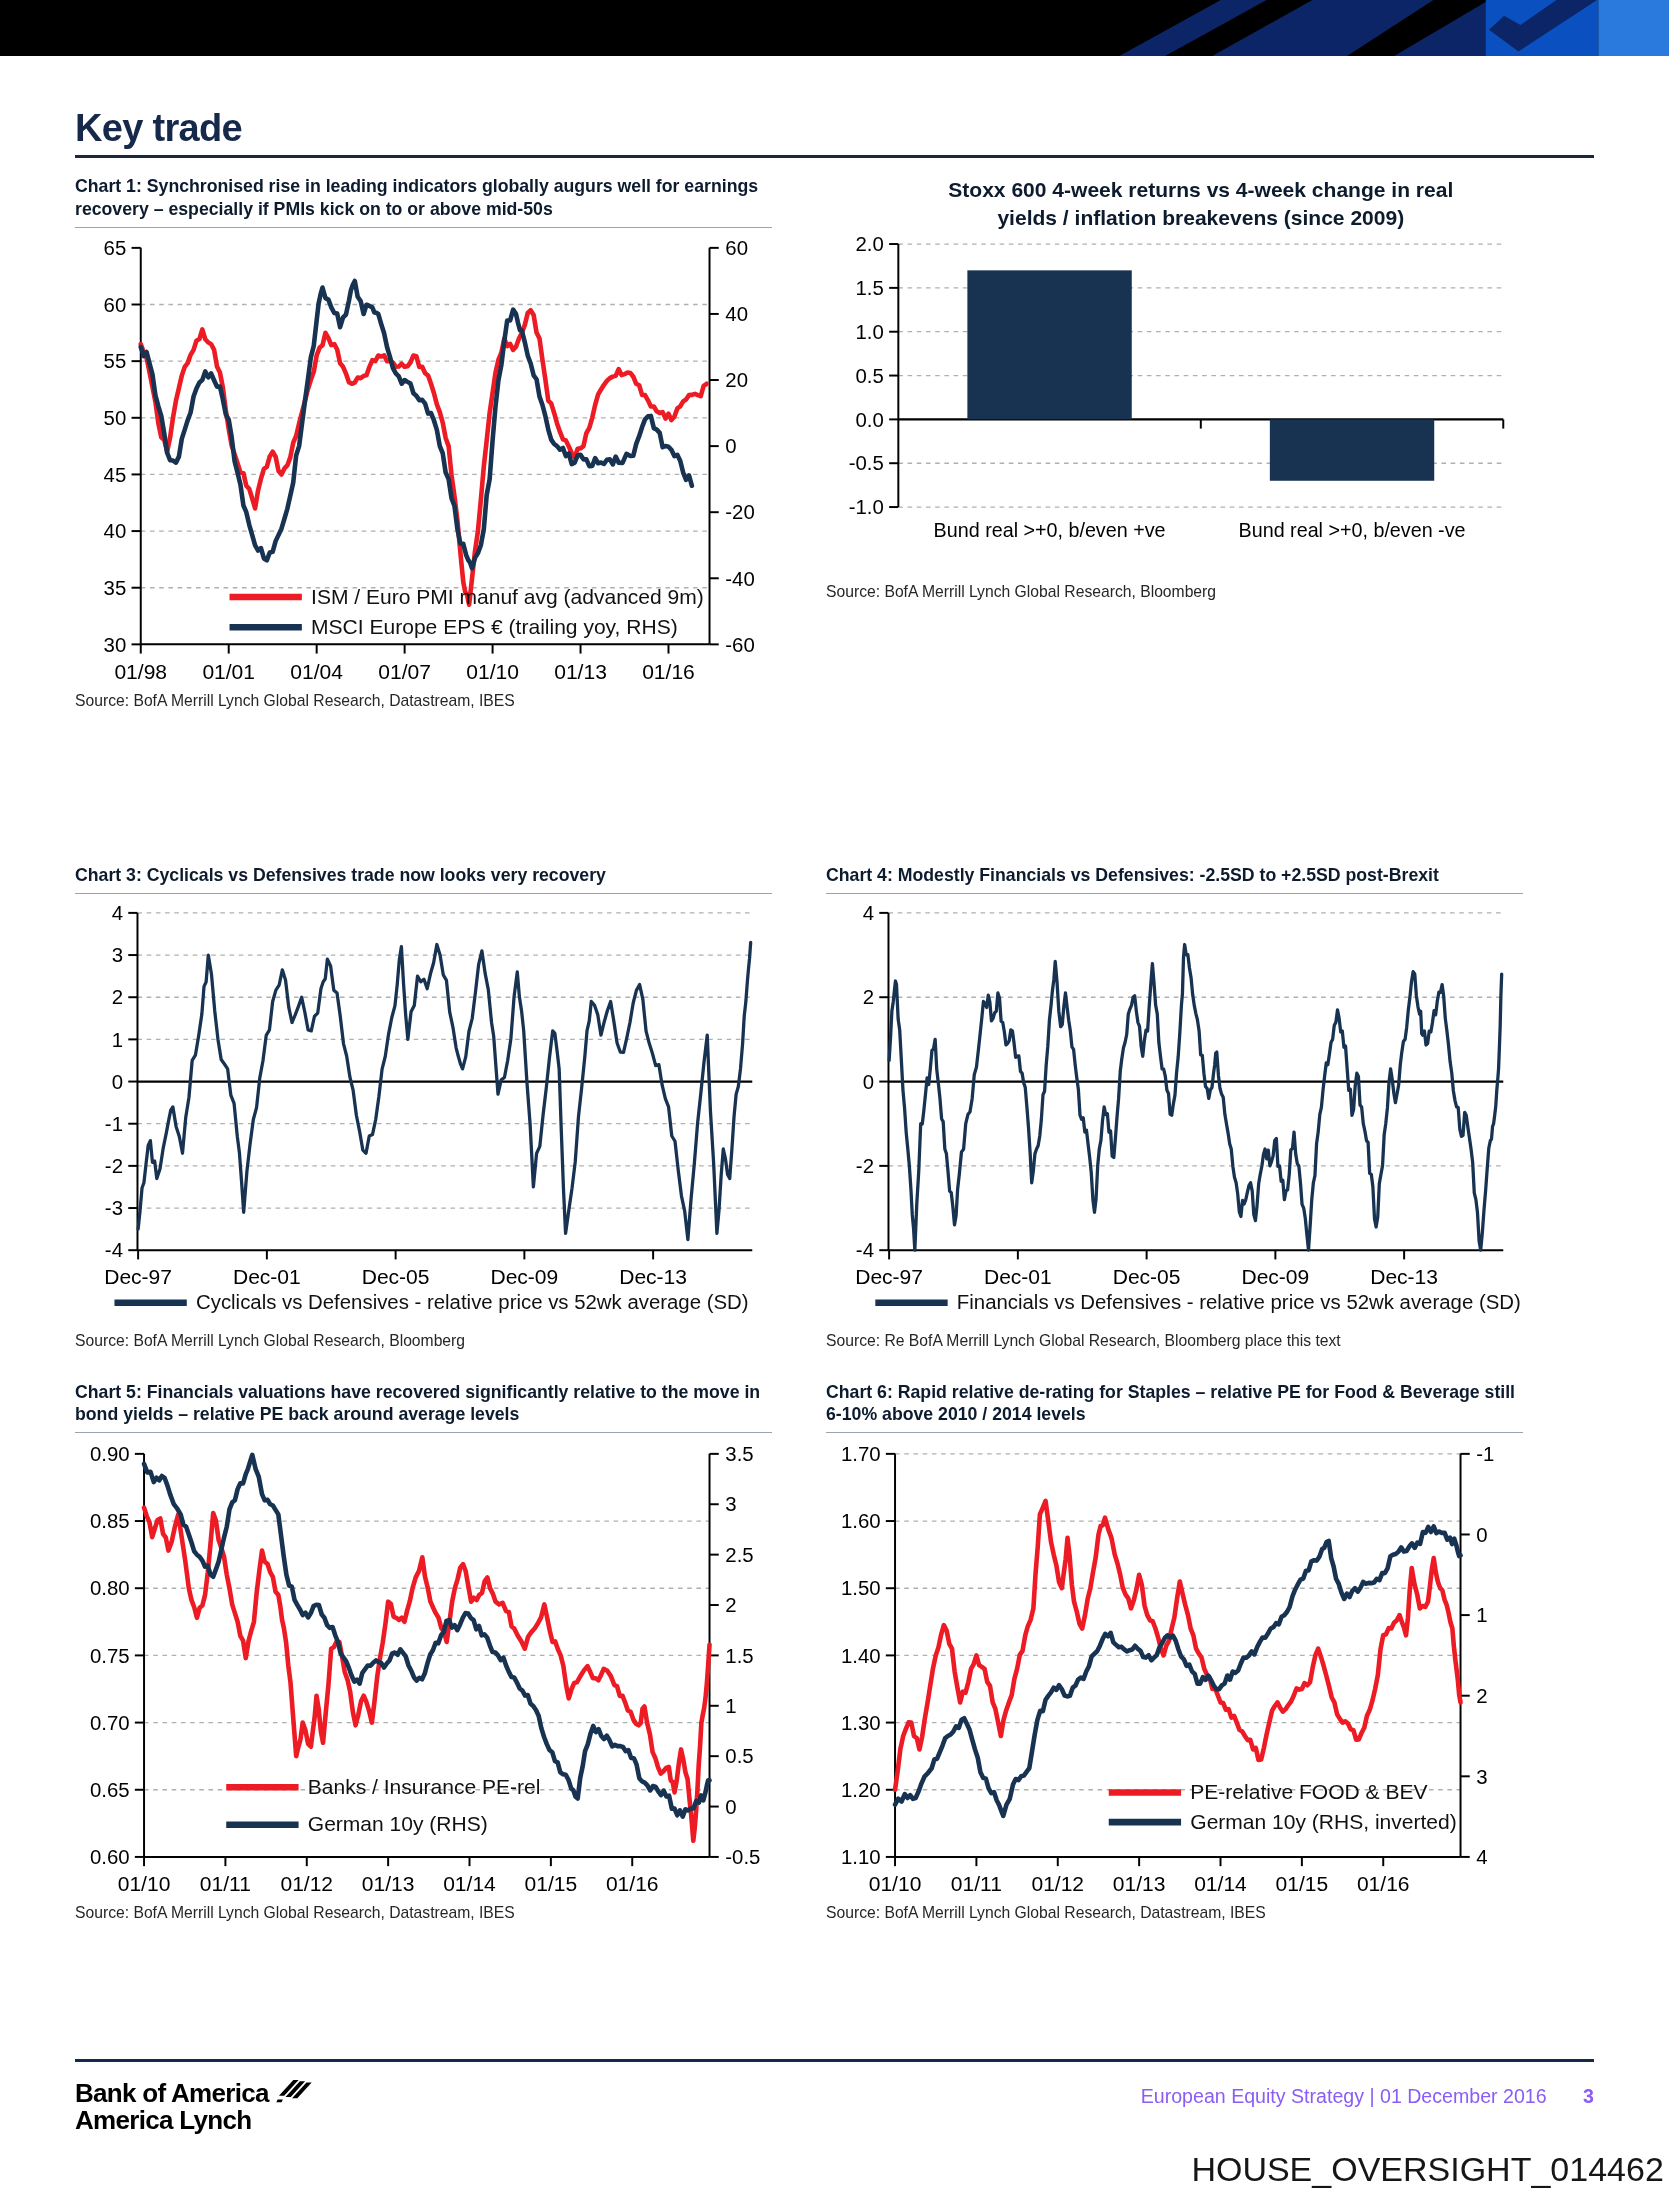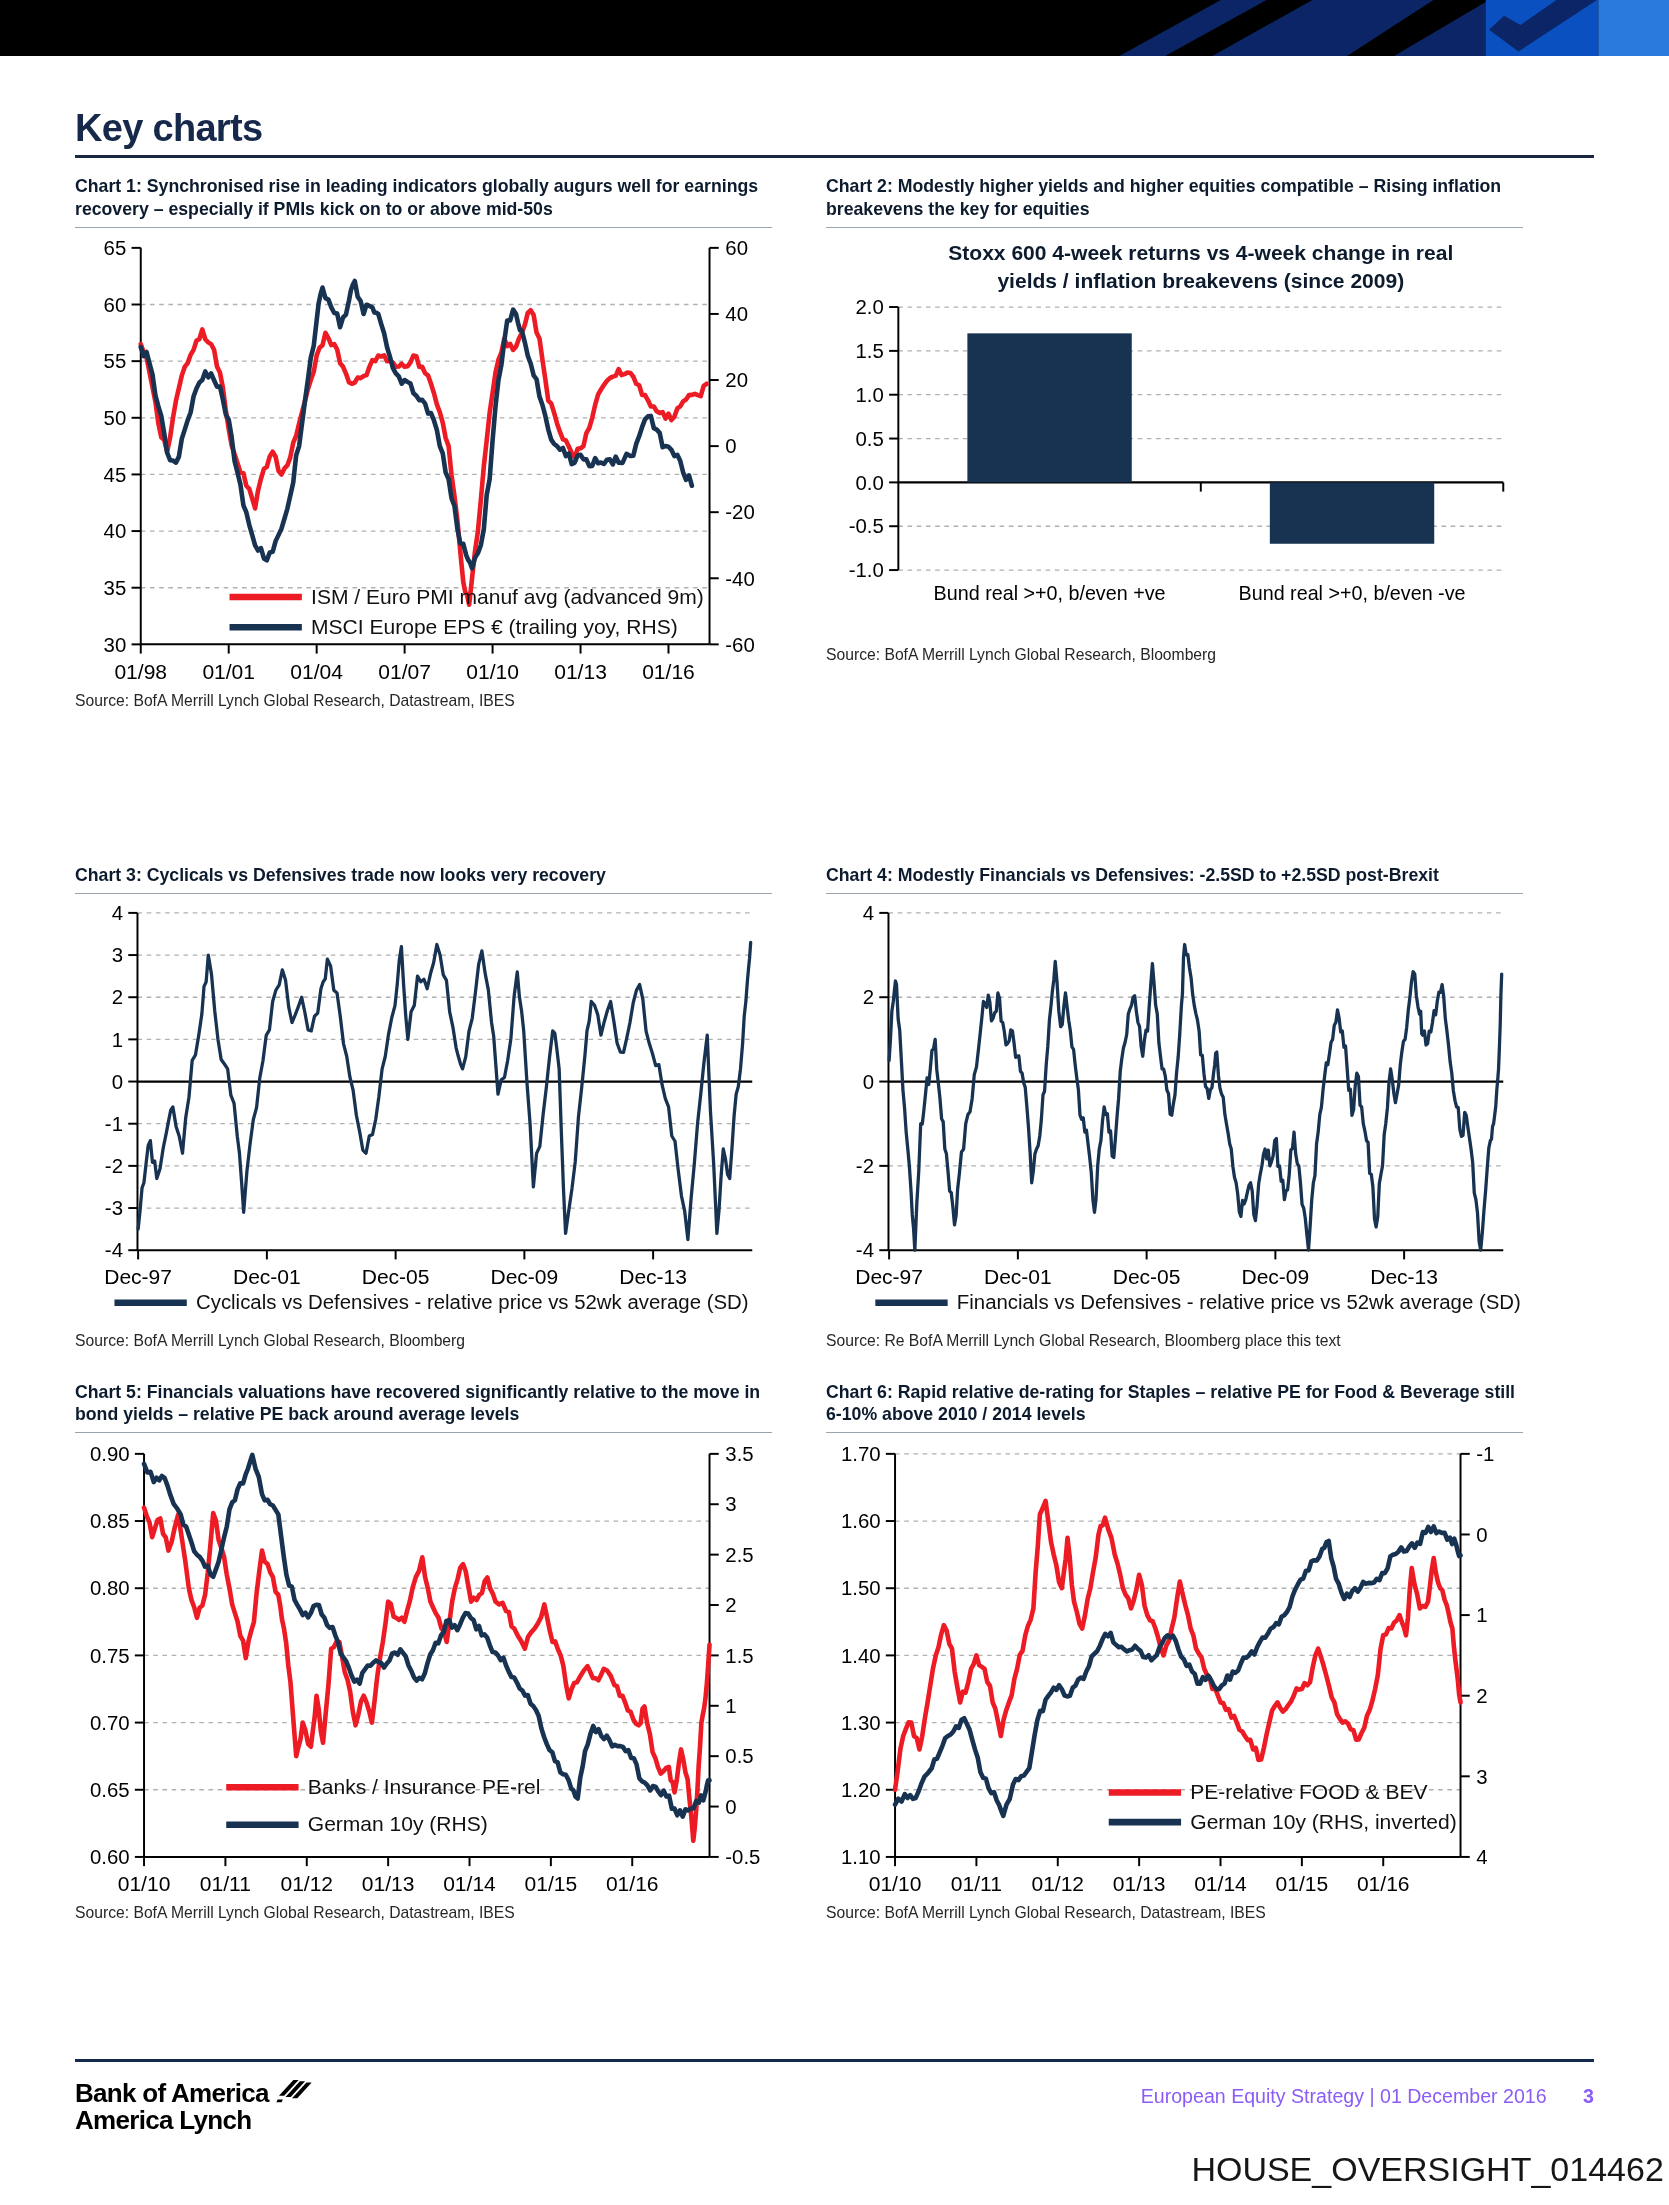--- a/index.html
+++ b/index.html
@@ -46,21 +46,21 @@
       <polygon points="80,85 235,0 660,0 660,85" fill="#0b2566"></polygon>
       <polygon points="150,85 305,0 375,0 222,85" fill="#000000"></polygon>
       <polygon points="560,0 645,0 500,85 428,85" fill="#000000"></polygon>
       <rect x="640" y="0" width="172" height="85" fill="#0a50c0"></rect>
       <polygon points="645,45 690,78 810,0 748,0 693,38 668,24" fill="#0b2566"></polygon>
       <rect x="812" y="0" width="108" height="85" fill="#2a7ade"></rect>
     </svg>
   </header>
 
   <main>
-    <h1 class="page-title">Key charts</h1>
+    <h1 class="page-title">Key trade</h1>
     <div class="title-rule"></div>
 
     <div class="grid">
 
       <figure class="cell-r1">
         <h2 class="chart-heading">Chart 1: Synchronised rise in leading indicators globally augurs well for earnings recovery – especially if PMIs kick on to or above mid-50s</h2>
         <svg class="chart-svg" viewBox="0 0 1060 690">
             <line x1="100" y1="531.8571428571428" x2="965" y2="531.8571428571428" stroke="#b0b0b0" stroke-width="2" stroke-dasharray="7 7"></line>
             <line x1="100" y1="445.7142857142857" x2="965" y2="445.7142857142857" stroke="#b0b0b0" stroke-width="2" stroke-dasharray="7 7"></line>
             <line x1="100" y1="359.57142857142856" x2="965" y2="359.57142857142856" stroke="#b0b0b0" stroke-width="2" stroke-dasharray="7 7"></line>
@@ -118,21 +118,20 @@
             <path d="M100.0 165.8L104.5 179.5L108.9 173.4L113.4 190.9L117.8 207.5L122.3 239.3L126.8 256.2L131.2 270.5L135.7 297.0L140.1 326.6L144.6 337.9L149.0 338.5L153.5 341.6L158.0 332.5L162.4 305.5L166.9 291.4L171.3 277.4L175.8 265.4L180.3 241.1L184.7 228.8L189.2 219.8L193.6 216.0L198.1 202.9L202.6 211.9L207.0 205.9L211.5 216.3L215.9 226.1L220.4 226.0L224.8 245.4L229.3 268.3L233.8 276.3L238.2 302.6L242.7 339.6L247.1 356.7L251.6 375.1L256.1 406.5L260.5 417.0L265.0 436.2L269.4 451.4L273.9 467.3L278.4 475.3L282.8 471.6L287.3 487.4L291.7 490.2L296.2 478.3L300.6 477.3L305.1 461.0L309.6 451.5L314.0 442.1L318.5 427.0L322.9 411.9L327.4 391.9L331.9 372.0L336.3 330.7L340.8 316.5L345.2 282.7L349.7 248.1L354.1 216.0L358.6 182.0L363.1 163.8L367.5 125.5L370.5 99.5L373.5 85.4L376.4 75.3L380.9 91.4L385.4 93.7L389.8 105.5L394.3 114.0L398.7 114.8L403.2 135.6L407.7 120.8L412.1 116.4L416.6 95.4L419.5 80.0L422.5 71.2L425.5 65.3L429.9 89.3L434.4 95.9L438.9 115.5L443.3 101.5L447.8 103.4L452.2 105.5L455.2 113.1L458.2 113.6L461.2 115.5L465.6 130.6L470.1 144.9L474.5 165.8L479.0 180.7L483.5 197.9L487.9 205.9L492.4 210.5L496.8 221.6L501.3 216.0L505.7 218.8L510.2 221.4L514.7 236.1L519.1 239.9L523.6 246.5L528.0 246.2L532.5 251.8L537.0 267.0L541.4 266.3L545.9 277.5L550.3 291.8L554.8 316.5L559.3 327.7L563.7 356.7L568.2 366.8L572.6 395.8L577.1 407.6L581.5 442.1L586.0 464.4L590.5 465.1L594.9 482.3L597.9 489.5L600.9 493.9L603.8 502.4L608.3 486.5L612.8 479.2L617.2 467.3L621.7 443.0L626.1 390.9L630.6 366.8L635.1 307.4L639.5 256.3L644.0 216.0L648.4 193.3L652.9 156.6L657.3 125.5L661.8 125.3L666.3 108.9L670.7 115.5L673.7 129.0L676.7 140.1L679.6 140.6L684.1 158.7L688.6 179.0L693.0 190.9L697.5 208.8L701.9 214.8L706.4 241.1L710.9 254.0L715.3 270.6L719.8 291.4L724.2 306.6L728.7 313.3L733.1 316.5L737.6 321.9L742.1 319.3L746.5 331.6L751.0 327.8L755.4 343.8L759.9 341.6L764.4 330.7L768.8 329.8L773.3 336.6L777.7 336.7L782.2 346.9L786.6 346.7L791.1 334.8L795.6 342.6L800.0 341.6L804.5 343.6L808.9 337.3L813.4 336.6L817.9 344.3L822.3 332.4L826.8 341.6L832.7 342.0L838.7 328.2L844.6 331.6L849.1 331.0L853.5 313.1L858.0 301.4L862.4 287.7L866.9 275.9L871.4 271.3L875.8 270.6L880.3 289.2L884.7 291.4L889.2 296.4L893.7 318.1L898.1 316.5L902.6 317.5L907.0 322.1L911.5 331.6L916.0 329.8L920.4 338.7L924.9 356.7L929.3 367.7L933.8 360.9L938.2 376.8" fill="none" stroke="#173351" stroke-width="7" stroke-linejoin="round" stroke-linecap="round"></path>
             <line x1="235" y1="546" x2="345" y2="546" stroke="#ed1b24" stroke-width="10"></line>
             <text x="359" y="556" font-size="32" fill="#111111">ISM / Euro PMI manuf avg (advanced 9m)</text>
             <line x1="235" y1="592" x2="345" y2="592" stroke="#173351" stroke-width="10"></line>
             <text x="359" y="602" font-size="32" fill="#111111">MSCI Europe EPS € (trailing yoy, RHS)</text>
           </svg>
         <p class="chart-source">Source: BofA Merrill Lynch Global Research, Datastream, IBES</p>
       </figure>
 
       <figure class="cell-r1">
-        <h2 class="chart-heading">Chart 2: Modestly higher yields and higher equities compatible – Rising inflation breakevens the key for equities</h2>
         <svg class="chart-svg" viewBox="0 0 1060 620">
             <text x="570" y="34" text-anchor="middle" font-size="32" font-weight="bold" fill="#0d1b2e">Stoxx 600 4-week returns vs 4-week change in real</text>
             <text x="570" y="76" text-anchor="middle" font-size="32" font-weight="bold" fill="#0d1b2e">yields / inflation breakevens (since 2009)</text>
             <line x1="110" y1="505" x2="1030" y2="505" stroke="#b0b0b0" stroke-width="2" stroke-dasharray="7 7"></line>
             <line x1="110" y1="438.33333333333337" x2="1030" y2="438.33333333333337" stroke="#b0b0b0" stroke-width="2" stroke-dasharray="7 7"></line>
             <line x1="110" y1="305" x2="1030" y2="305" stroke="#b0b0b0" stroke-width="2" stroke-dasharray="7 7"></line>
             <line x1="110" y1="238.33333333333331" x2="1030" y2="238.33333333333331" stroke="#b0b0b0" stroke-width="2" stroke-dasharray="7 7"></line>
             <line x1="110" y1="171.66666666666666" x2="1030" y2="171.66666666666666" stroke="#b0b0b0" stroke-width="2" stroke-dasharray="7 7"></line>
             <line x1="110" y1="105" x2="1030" y2="105" stroke="#b0b0b0" stroke-width="2" stroke-dasharray="7 7"></line>
             <line x1="110" y1="105" x2="110" y2="505" stroke="#000000" stroke-width="3"></line>

